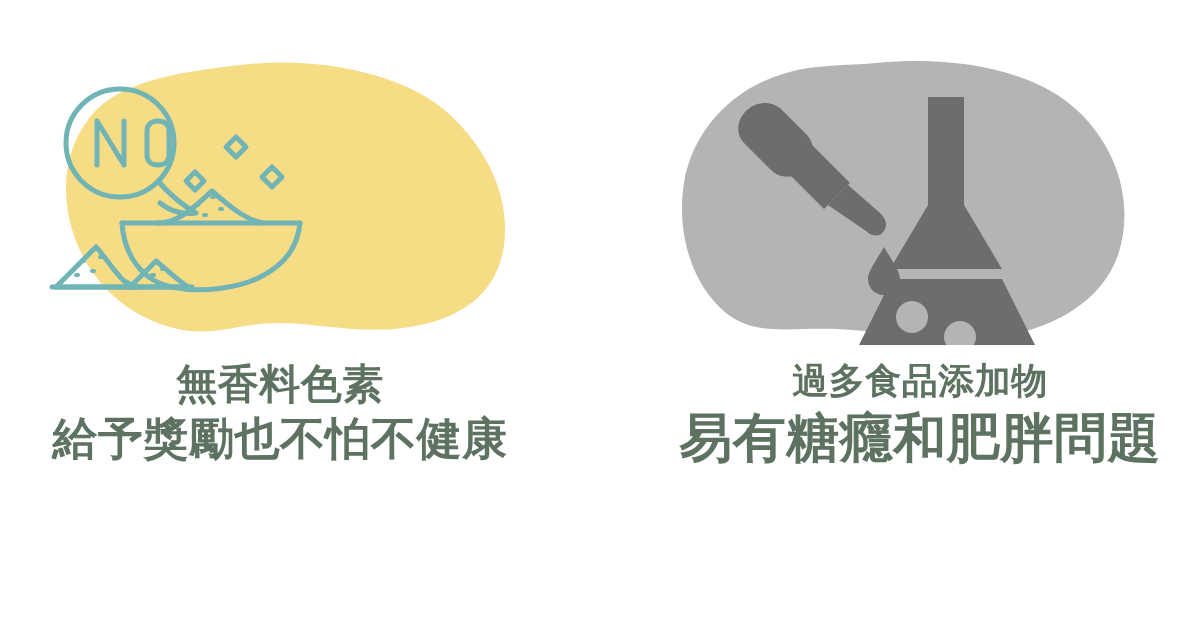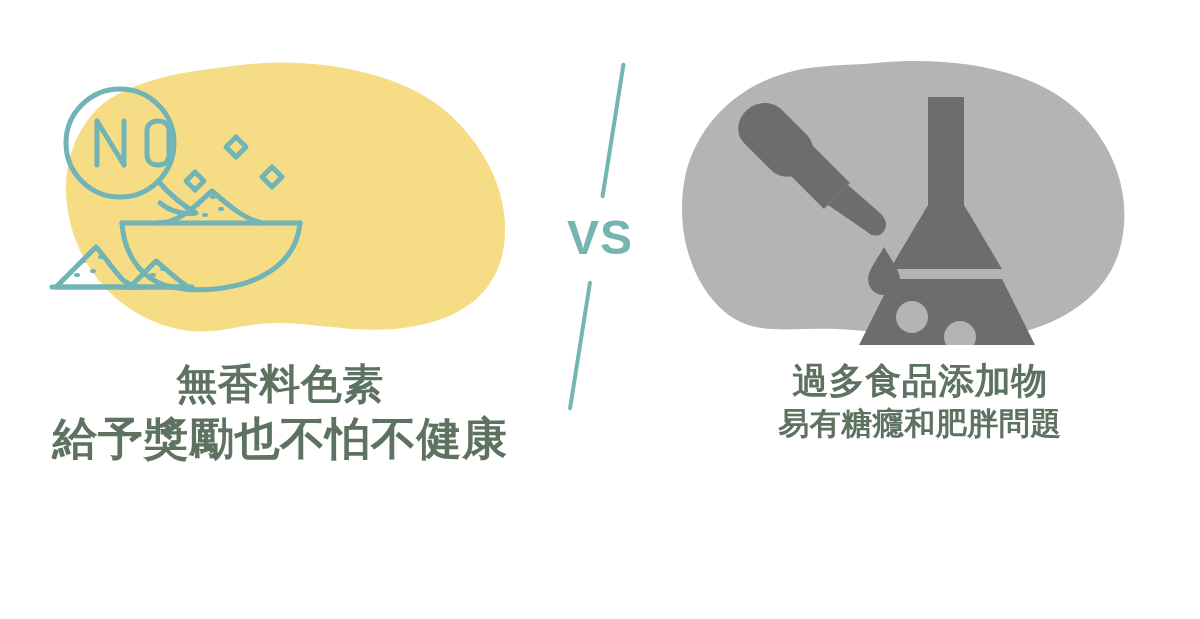--- a/index.html
+++ b/index.html
@@ -48,21 +48,21 @@
     font-weight: 700;
     letter-spacing: 0.5px;
     line-height: 1.28;
     white-space: nowrap;
   }
   #caption-left  { top: 358px; }
   #caption-right { top: 358px; }
   .caption .line1 { display: block; font-size: 41px; }
   .caption .line2 { display: block; font-size: 45px; }
   #caption-right .line1 { font-size: 36px; }
-  #caption-right .line2 { font-size: 31px; text-align: center; }
+  #caption-right .line2 { font-size: 53px; text-align: center; }
 
   
   #vs-divider {
     position: absolute;
     left: 540px;
     top: 0;
     width: 120px;
     height: 619px;
   }
   .vs-line {
@@ -165,25 +165,20 @@
         </g>
       </svg>
     </div>
 
     <div class="caption" id="caption-left">
       <span class="line1">無香料色素</span>
       <span class="line2">給予獎勵也不怕不健康</span>
     </div>
   </div>
 
-  <div id="vs-divider">
-    <div class="vs-line" id="vs-line-top"></div>
-    <div id="vs-label">VS</div>
-    <div class="vs-line" id="vs-line-bottom"></div>
-  </div>
 
   <div class="panel" id="panel-right">
 
     <div class="blob-wrap">
       <svg class="blob-svg" viewBox="0 0 560 290" xmlns="http://www.w3.org/2000/svg">
 
         <path d="M236 8
                  C 318 0, 396 16, 438 56
                  C 480 96, 494 152, 478 200
                  C 462 246, 414 274, 358 282

